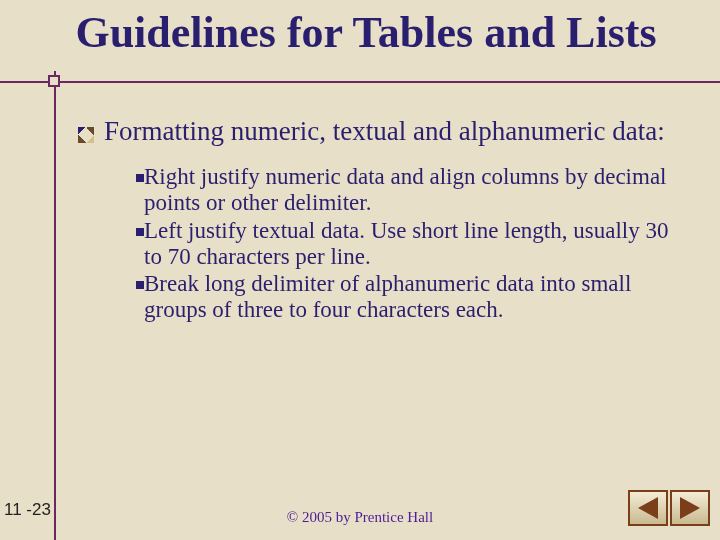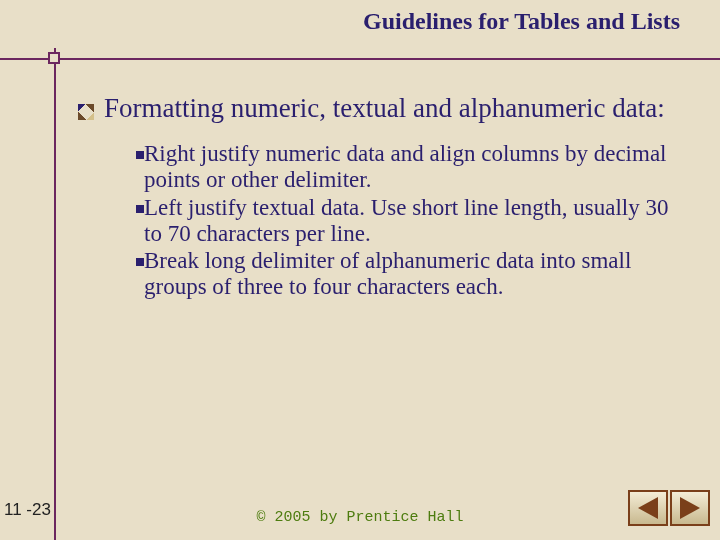--- a/index.html
+++ b/index.html
@@ -6,22 +6,22 @@
   body {
     width: 720px;
     height: 540px;
     background: #e8dfc8;
     font-family: "Times New Roman", Times, serif;
     color: #2a1f6e;
     position: relative;
     overflow: hidden;
   }
   .title {
-    text-align: right;
-    font-size: 24px;
+    text-align: center;
+    font-size: 44px;
     padding: 8px 40px 4px 52px;
     line-height: 1.15;
   }
   .rule-wrap {
     position: relative;
     margin-top: 8px;
     height: 24px;
   }
   .guide-h {
     position: absolute;
@@ -98,23 +98,23 @@
     bottom: 6px;
     font-family: Arial, Helvetica, sans-serif;
     font-size: 17px;
     color: #222;
   }
   .copyright {
     position: absolute;
     left: 0; right: 0;
     bottom: 0;
     text-align: center;
-    font-family: Liberation Mono, monospace;
+    font-family: Liberation Serif, serif;
     font-size: 15px;
-    color: #4d7c0f;
+    color: #4c1d95;
   }
   .nav {
     position: absolute;
     right: 10px;
     bottom: 0;
     display: flex;
     gap: 2px;
   }
   .nav-btn {
     width: 40px; height: 36px;

